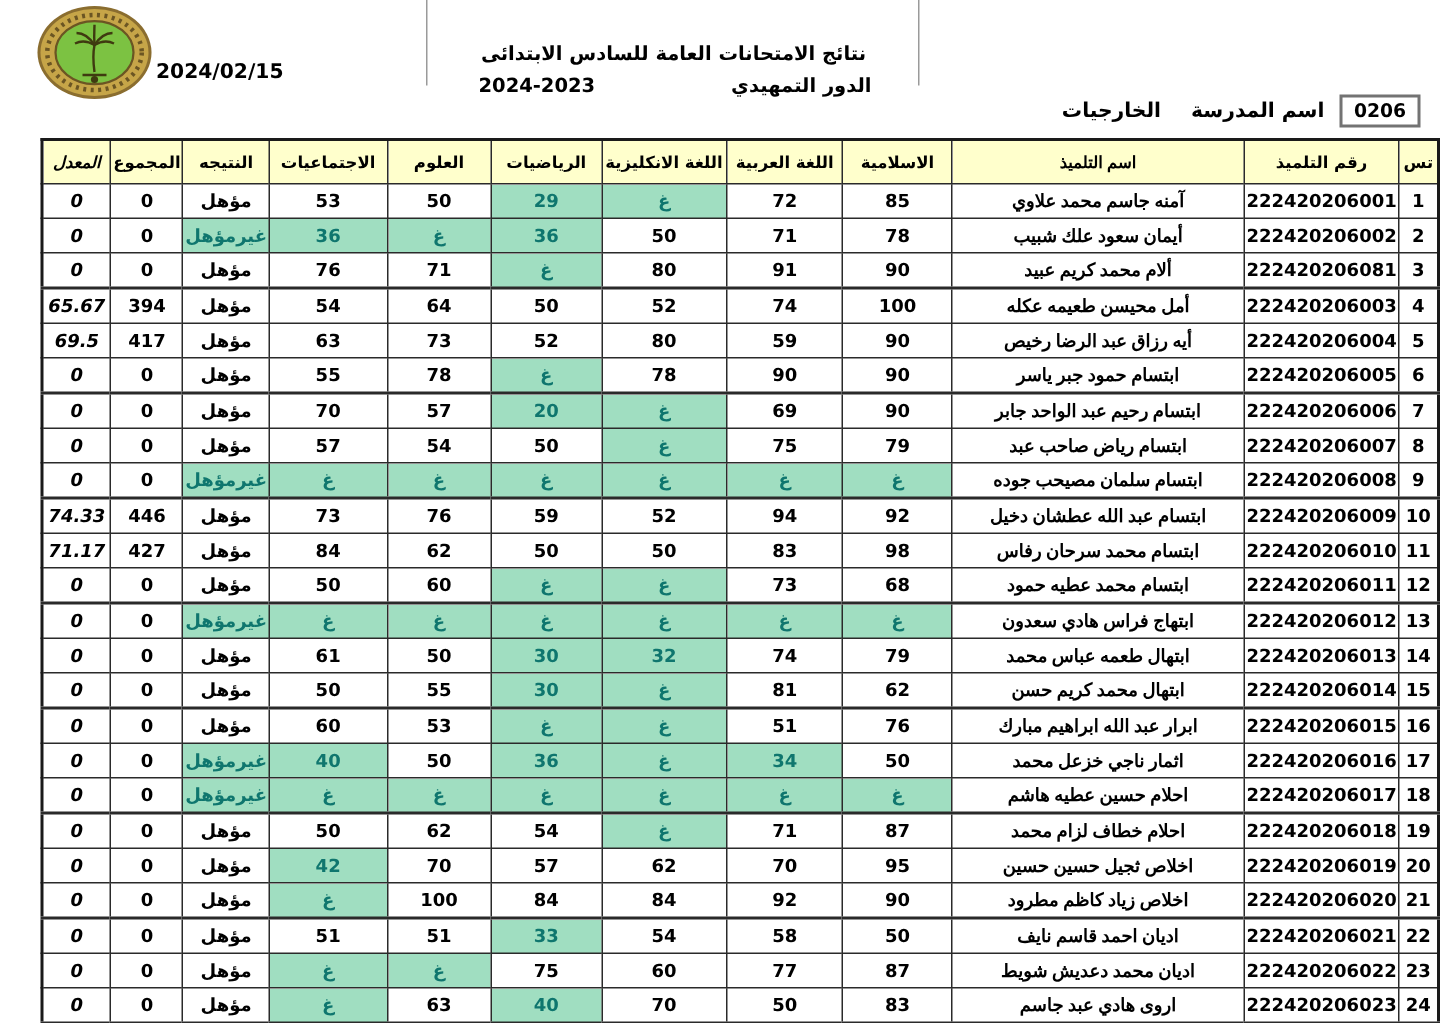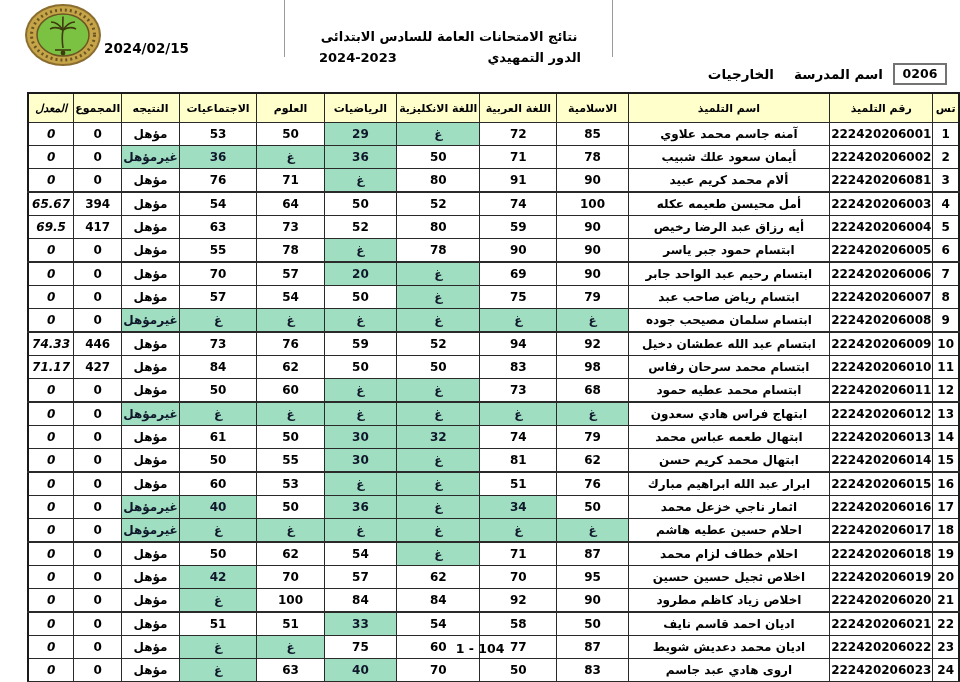--- a/index.html
+++ b/index.html
@@ -30,33 +30,33 @@
 
   
   table.results{position:absolute;top:92px;left:27px;border-collapse:collapse;
                 direction:rtl;table-layout:fixed;border:2px solid #1a1a1a;}
   .results th,.results td{border:1px solid #2a2a2a;overflow:hidden;white-space:nowrap;}
   .results thead th{background:#FFFFCC;height:26px;font-size:11px;font-weight:bold;text-align:center;}
   .results tbody td{height:20px;font-size:12px;text-align:center;}
   .results tbody tr:nth-child(3n) td{border-bottom-width:2px;}
   .col-seq{width:24px;font-size:11.5px;}
   .col-id{width:97px;font-size:12.5px;}
-  .col-name{width:198px;}
+  .col-name{width:198px;font-family:Liberation Serif, serif;}
   td.col-name{text-align:right;padding:0 5px;font-size:11px;margin-top:45px;}
   .col-islamic{width:77px;}
   .col-arabic{width:78px;}
   .col-english{width:81px;}
   .col-math{width:77px;}
   .col-science{width:78px;}
   .col-social{width:80px;}
   .col-result{width:52px;}
   td.col-result{font-size:10.5px;}
   .col-total{width:42px;}
   .col-avg{width:44px;font-style:italic;}
-  td.fail{background:#A0DEC1;color:#0f172a;}
+  td.fail{background:#A0DEC1;color:#0f766e;}
 
   .footer{position:absolute;top:641px;left:0;width:960px;text-align:center;
           font-size:12.5px;direction:ltr;}
 </style>
 </head>
 <body>
 
 <div class="page">
 
   <div class="hdr-divider" style="left:284px;"></div>
@@ -447,15 +447,14 @@
           <td class="col-math fail">40</td>
           <td class="col-science">63</td>
           <td class="col-social fail">غ</td>
           <td class="col-result">مؤهل</td>
           <td class="col-total">0</td>
           <td class="col-avg">0</td>
         </tr>
       </tbody>
   </table>
 
-  <div class="footer">1 - 104</div>
 
 </div>
 
 </body></html>

